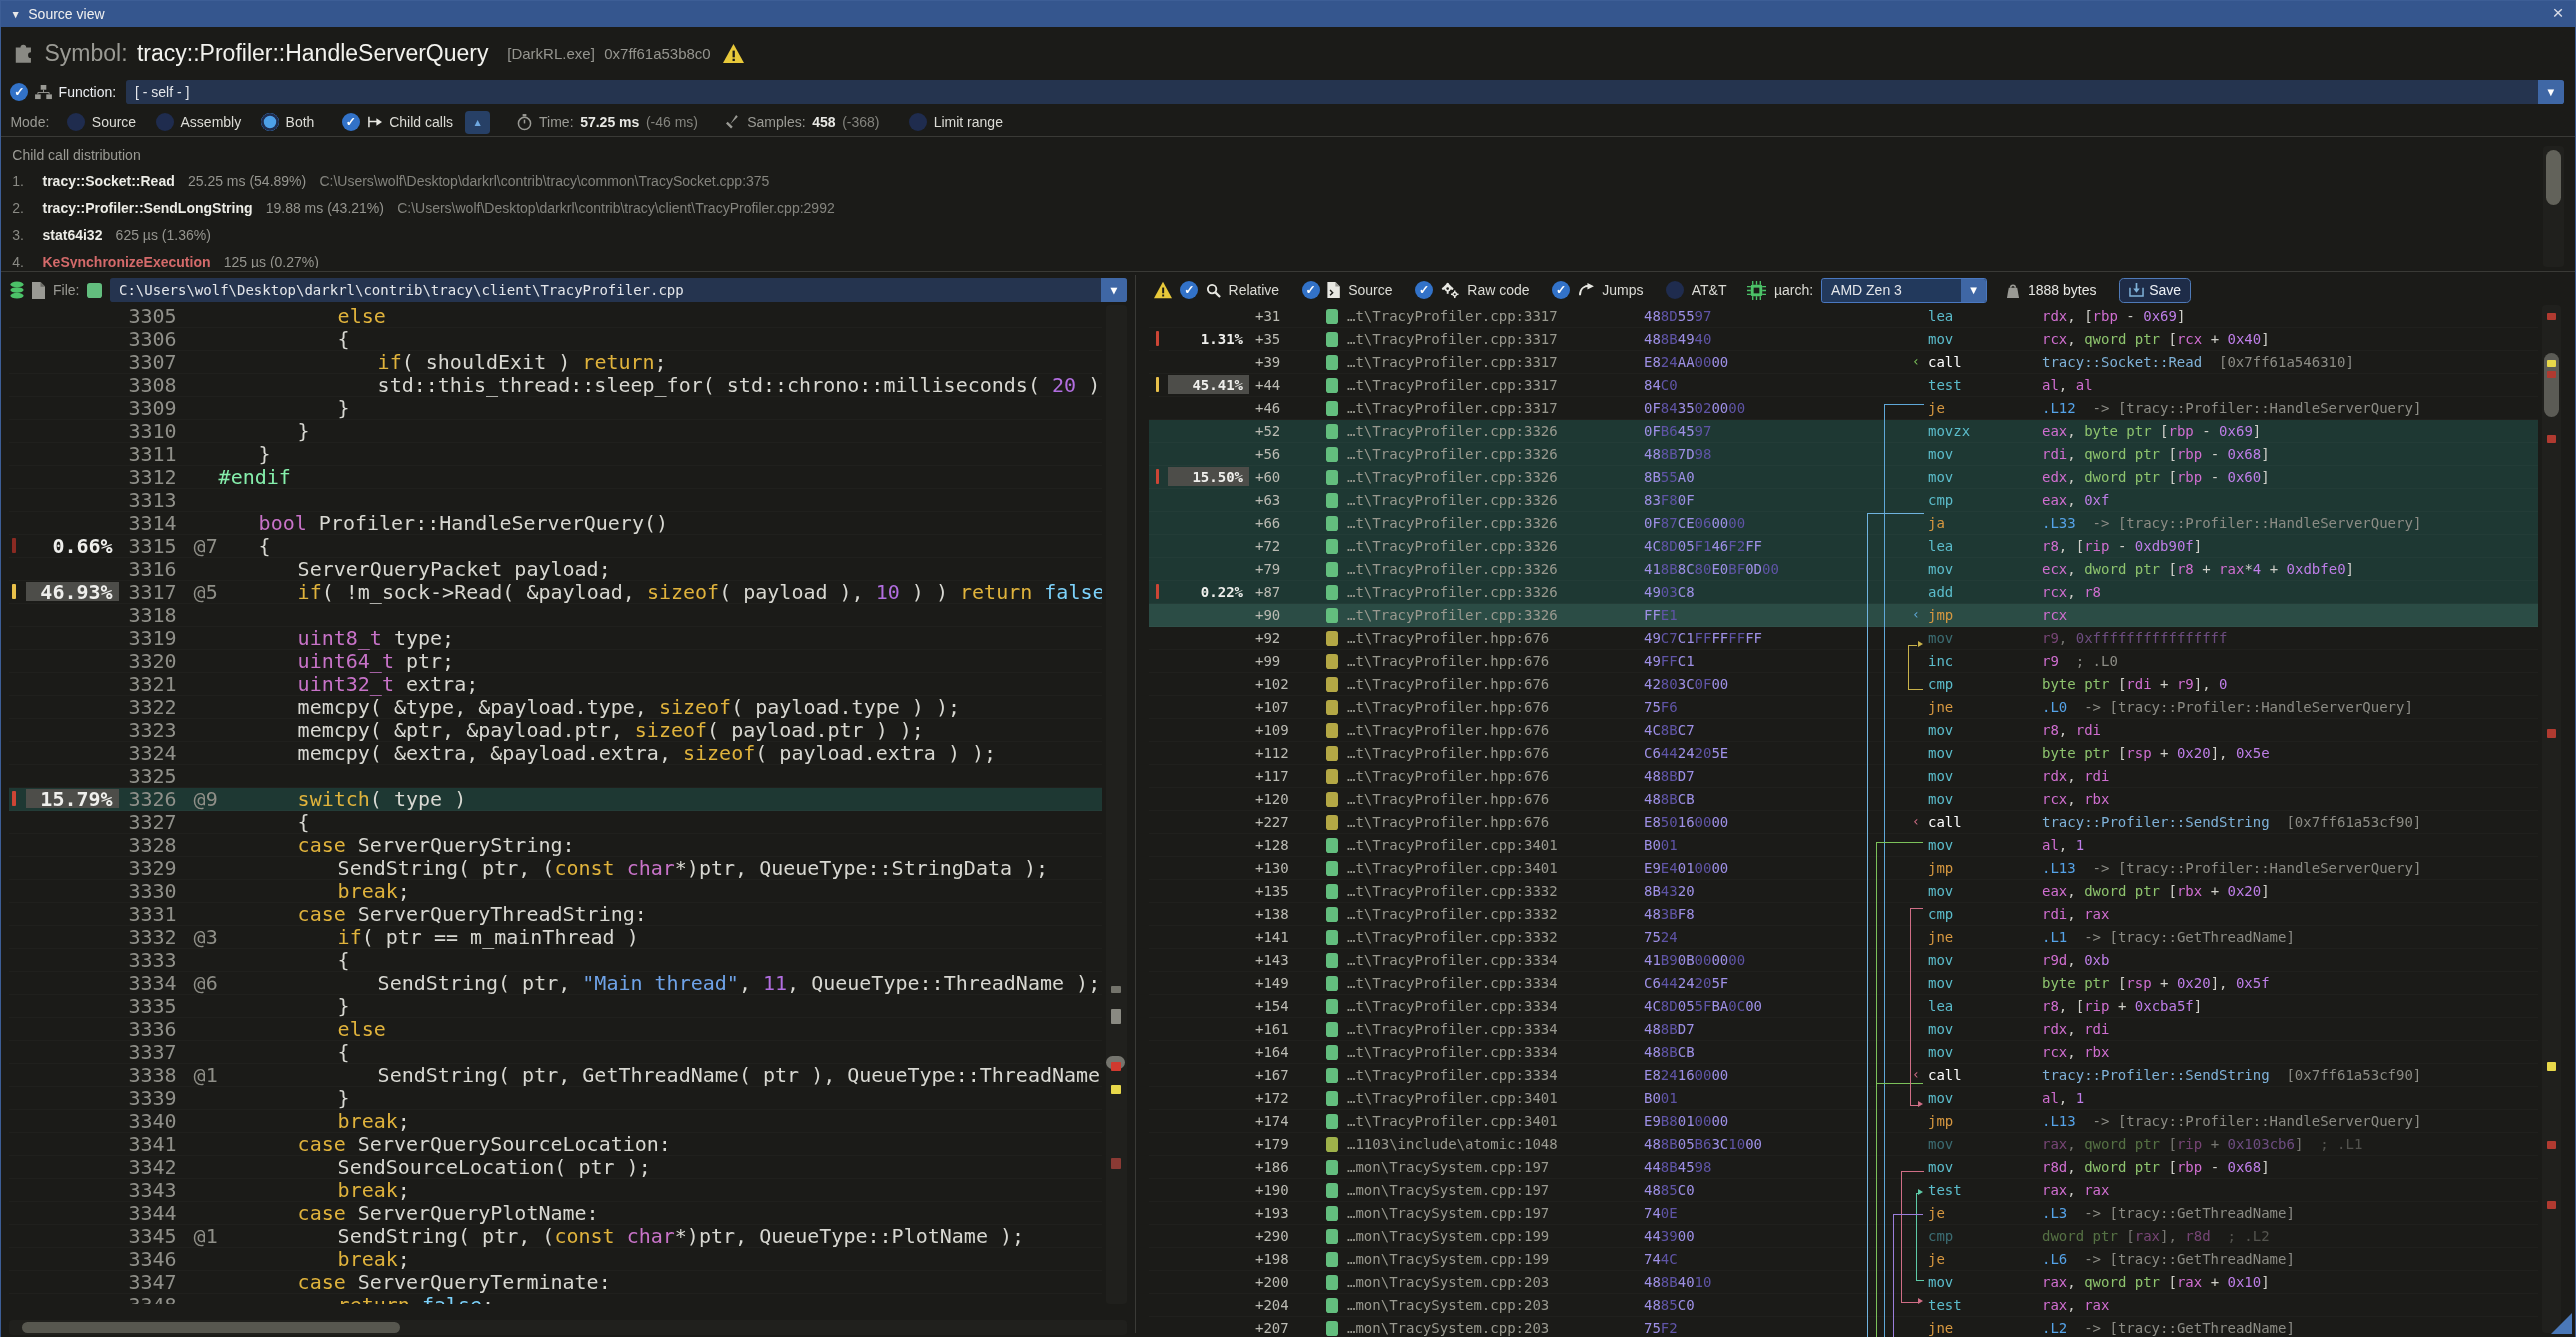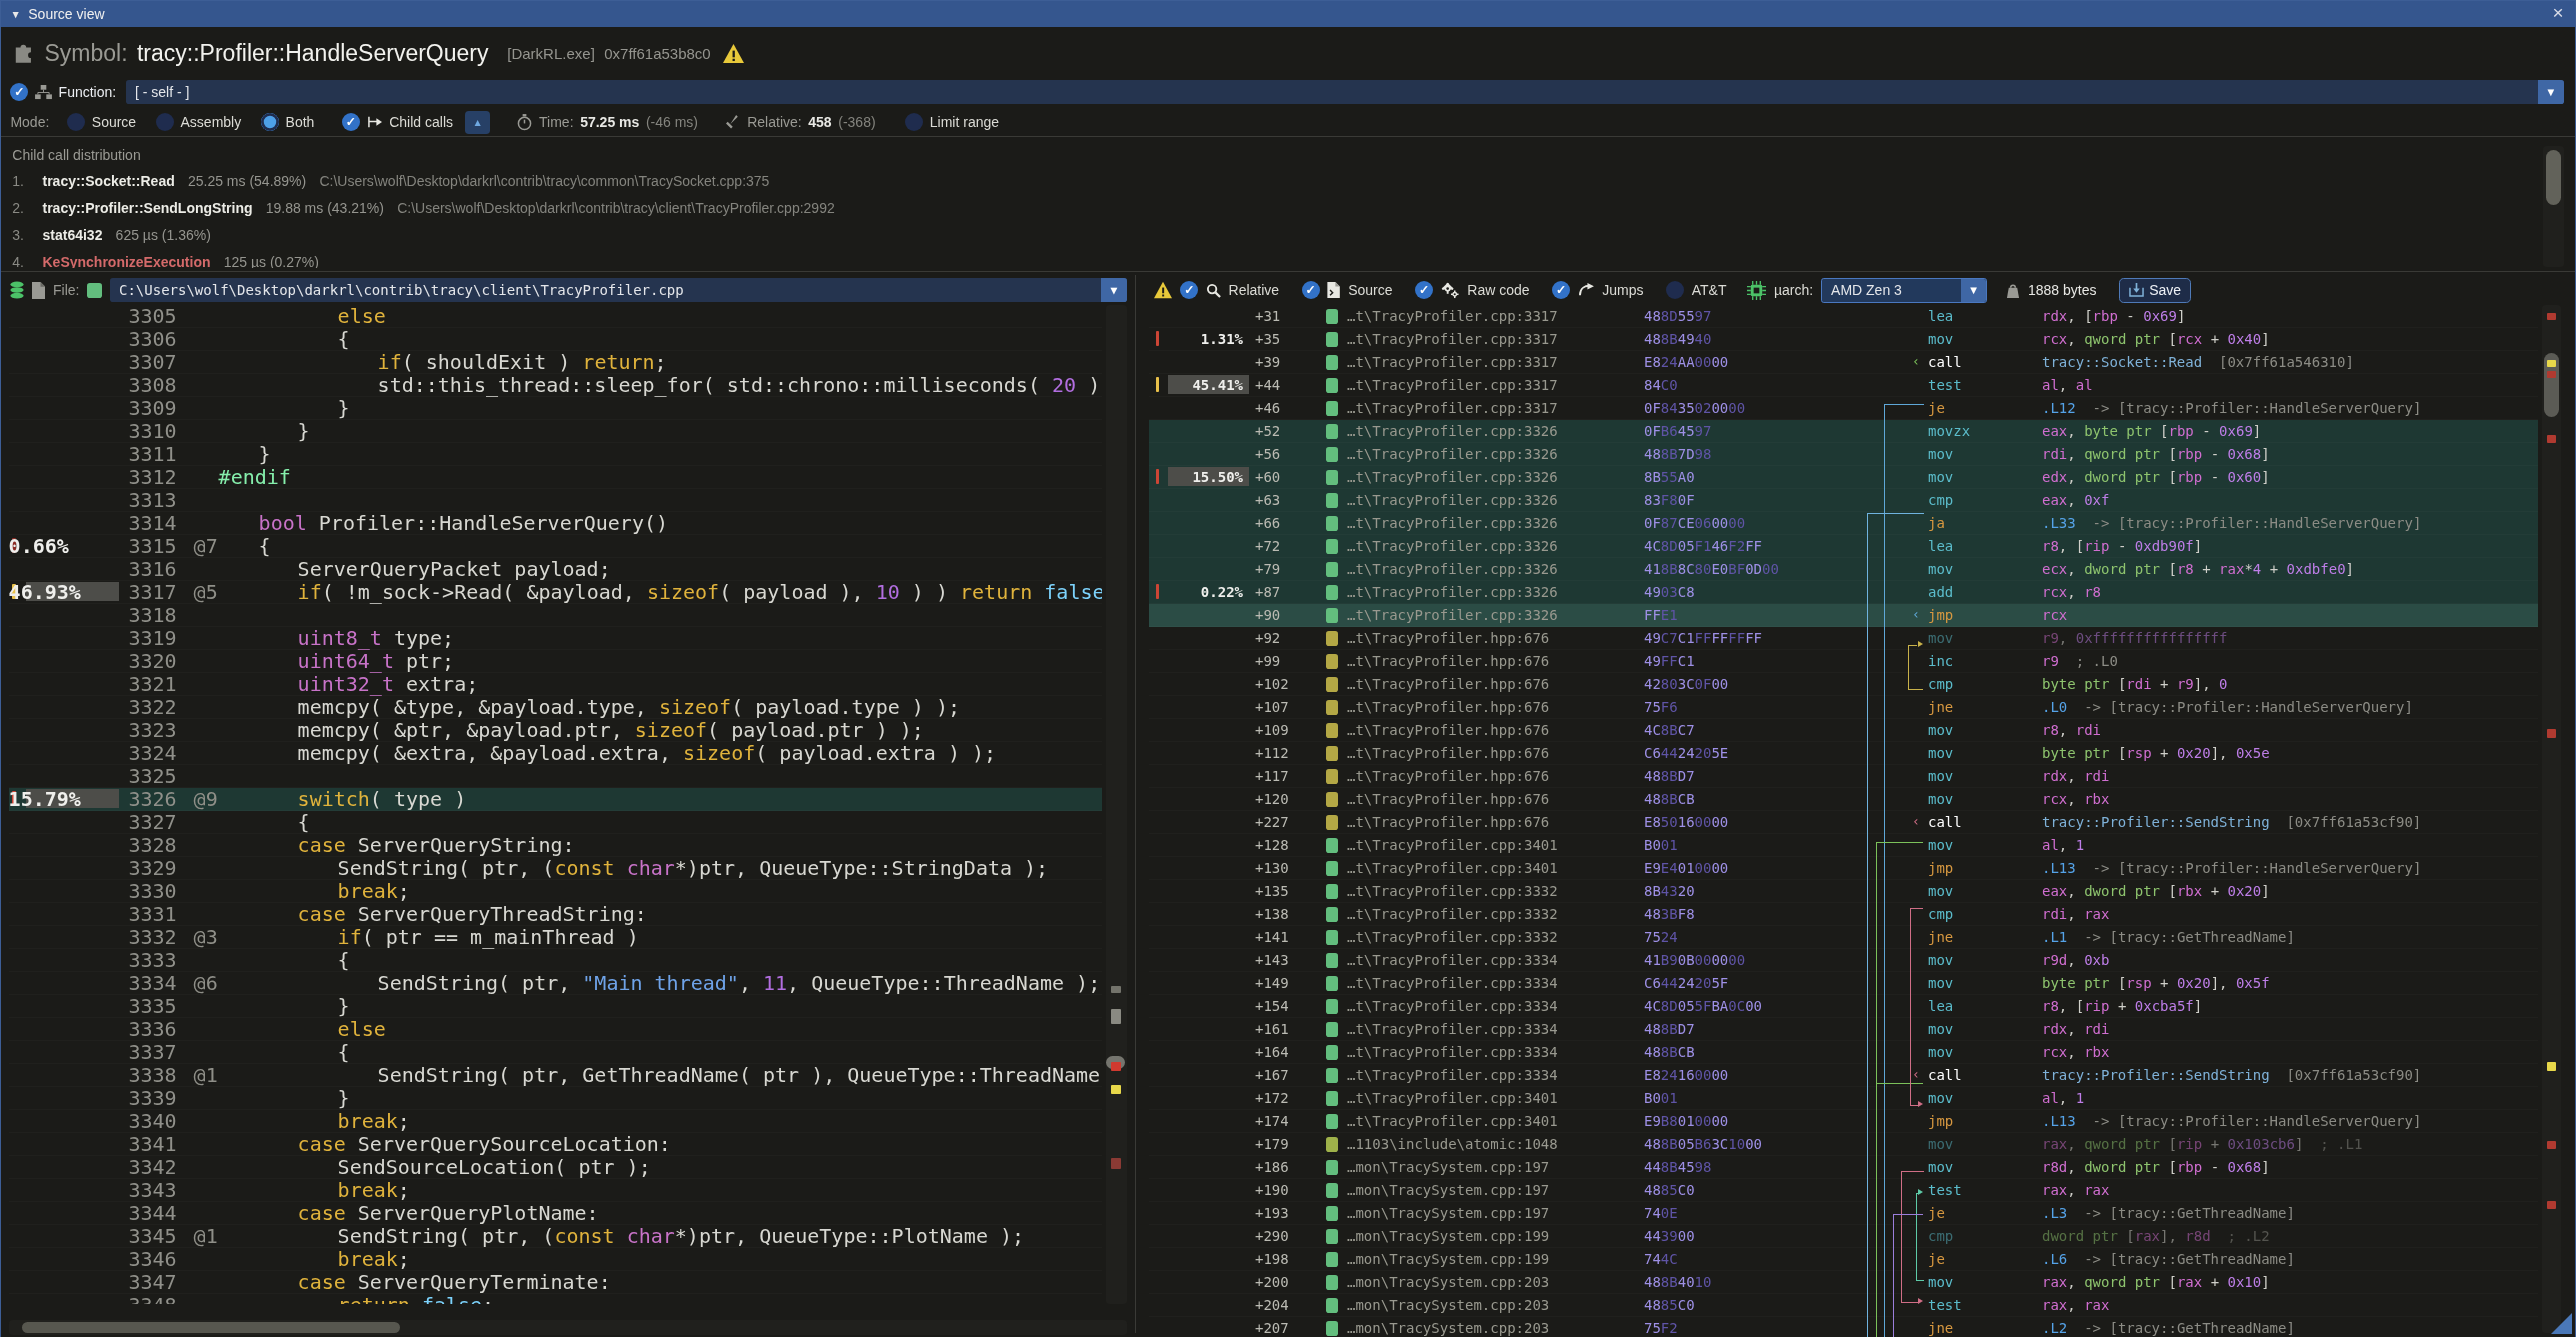--- a/index.html
+++ b/index.html
@@ -40,21 +40,21 @@
   #srcpane{position:absolute;left:7.6px;top:0;width:1118px;height:1064px;}
   #asmpane{position:absolute;left:1148px;top:0;width:1420px;height:1064px;}
   #pane-div{position:absolute;left:1134px;top:0;bottom:5.7px;width:0.9px;background:#3a3a36;}
   #filerow{position:absolute;left:0;top:1.9px;right:0;height:26.4px;display:flex;align-items:center;font-size:14px;gap:7.6px;}
   #srcbody{position:absolute;left:0;top:30px;right:24.6px;height:999px;overflow:hidden;}
   .srow{position:relative;height:22px;border-bottom:0.9px solid rgba(255,255,255,0.025);font-size:20px;
         display:flex;align-items:center;}
   .srow.hl{background:#1e3833;}
   .s-mark{position:absolute;left:3.8px;top:2.8px;width:3.8px;height:15px;border-radius:0.9px;}
   .s-pctbg{position:absolute;left:17px;top:0.9px;width:93px;height:19px;background:#4d4d49;}
-  .s-pct{position:absolute;left:0;width:104px;color:#efefec;font-weight:bold;}
+  .s-pct{position:absolute;left:0;width:104px;text-align:right;color:#efefec;font-weight:bold;}
   .s-num{position:absolute;left:94px;width:74px;text-align:right;color:#90908a;}
   .s-anno{position:absolute;left:185px;color:#8f8f88;}
   .s-code{position:absolute;left:210px;white-space:pre;}
   .t-kw{color:#e0b33c}.t-ty{color:#c873c8}.t-num{color:#b26ee0}.t-str{color:#6fa3e8}
   .t-kb{color:#7dd3fc}.t-pre{color:#86efac}.t-id{color:#d8d8d2}
   
   #asmhdr{position:absolute;left:3.8px;top:1.9px;right:0;height:26.4px;display:flex;align-items:center;font-size:14px;gap:7.6px;}
   #asmbody{position:absolute;left:0;top:30px;width:1389px;height:1033px;overflow:hidden;}
   .arow{position:relative;height:22px;border-bottom:0.9px solid rgba(255,255,255,0.025);font-size:14px;}
   .arow.hl{background:#1e3833;}
@@ -154,21 +154,21 @@
       <circle cx="8" cy="10" r="6.5" fill="none" stroke="#9a9a94" stroke-width="1.6"></circle>
         <rect x="6" y="0" width="4" height="2.5" fill="#9a9a94"></rect>
         <path d="M8 10V6" stroke="#9a9a94" stroke-width="1.6"></path>
     </svg>
     <span class="gray">Time:</span>
     <span class="white" style="font-weight:bold">57.25 ms</span>
     <span class="dgray">(-46 ms)</span>
     <svg class="icon" style="margin-left:21px" width="15" height="15" viewBox="0 0 16 16">
       <path fill="#9a9a94" d="M12 0 14 2 5 11l3 3-2 2-6-6 2-2 3 3z" transform="scale(0.9)"></path>
     </svg>
-    <span class="gray">Relative:</span>
+    <span class="gray">Samples:</span>
     <span class="white" style="font-weight:bold">458</span>
     <span class="dgray">(-368)</span>
     <span class="chk" style="margin-left:23px"></span>
     <span>Limit range</span>
   </div>
 
   <div class="sep-h" style="top:135px"></div>
 
   <div id="dist">
     <div class="gray" style="height:24.6px;display:flex;align-items:center">Child call distribution</div>

